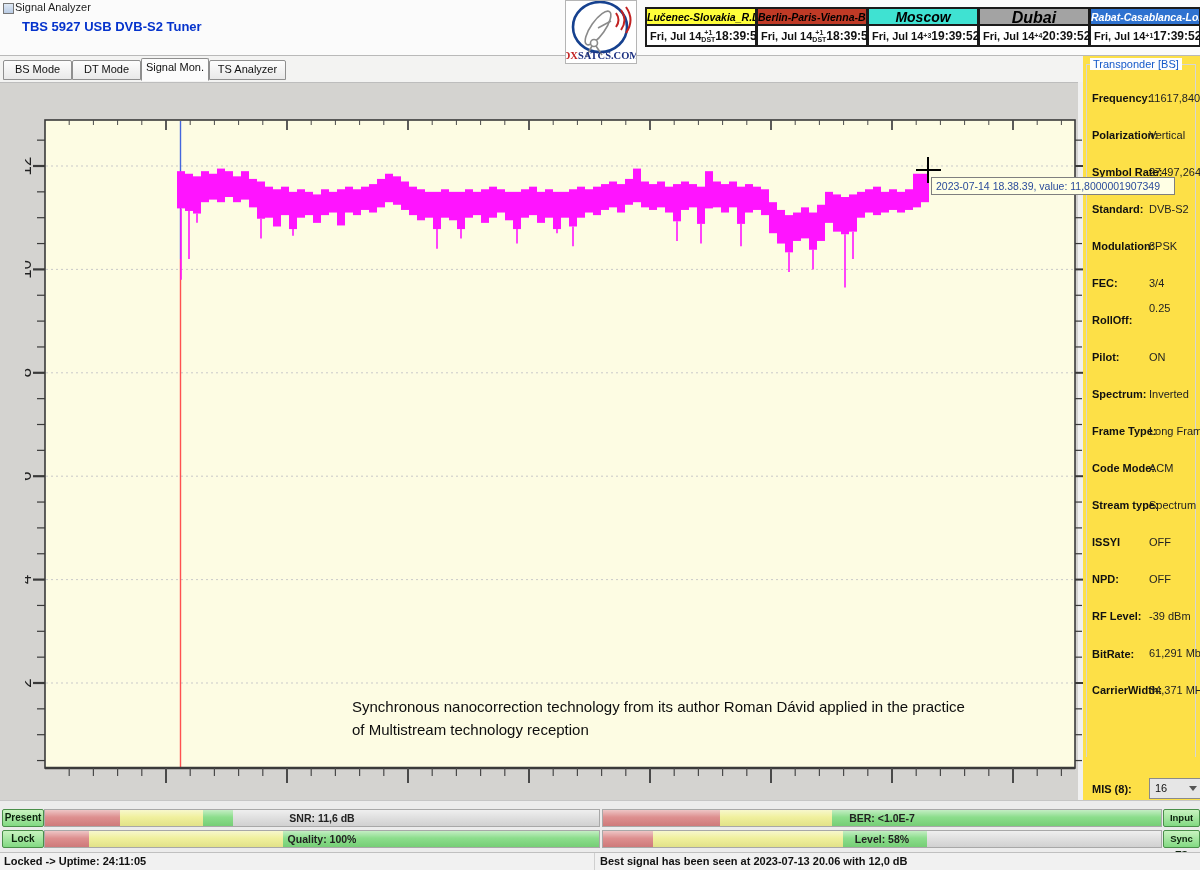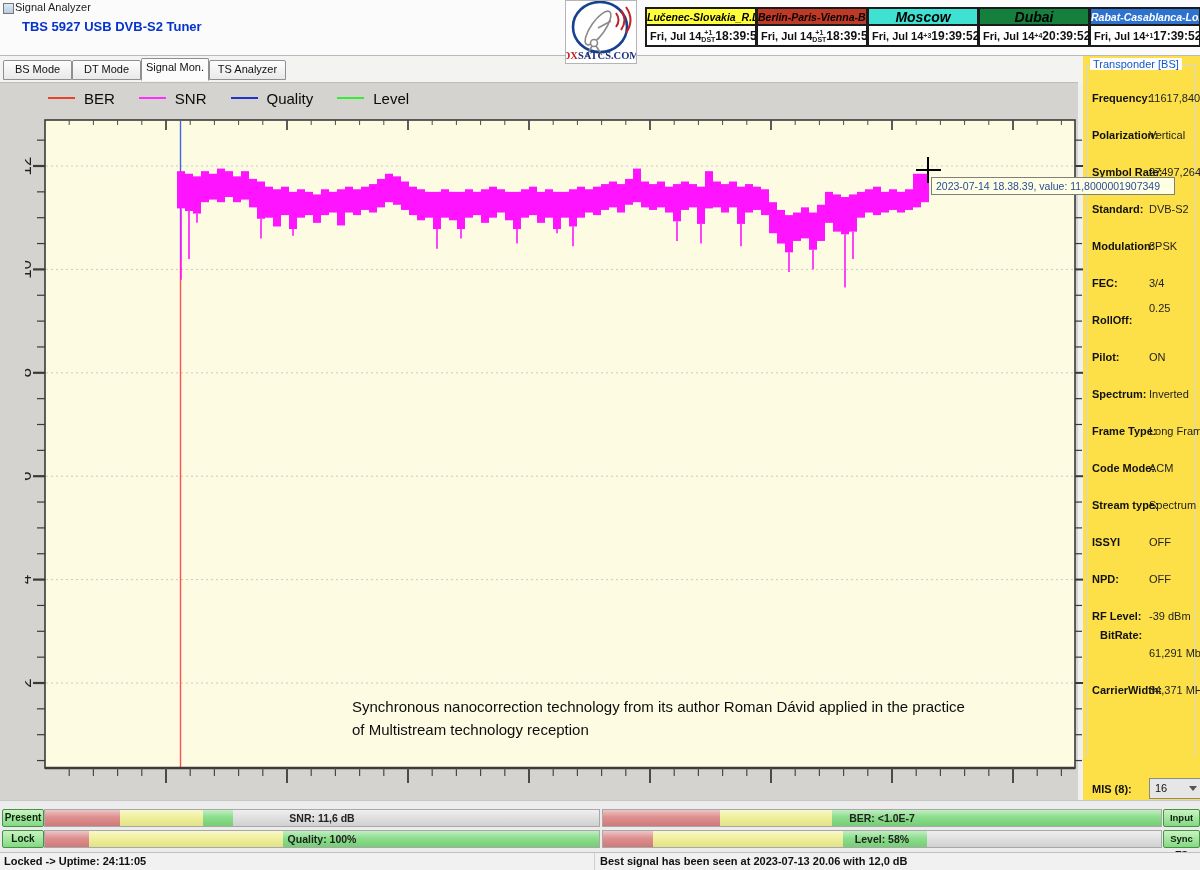--- a/index.html
+++ b/index.html
@@ -116,21 +116,21 @@
       </div>
       <div class="clock">
         <div class="clock-name" style="background:#3fe2d2;color:#000000;font-size:14px">Moscow</div>
         <div class="clock-time">
           <span class="clock-date">Fri, Jul 14</span>
           <span class="clock-off">+3</span>
           <span class="clock-hms">19:39:52</span>
         </div>
       </div>
       <div class="clock">
-        <div class="clock-name" style="background:#15803d;color:#000000;font-size:14px">Dubai</div>
+        <div class="clock-name" style="background:#a3a3a3;color:#000000;font-size:16px">Dubai</div>
         <div class="clock-time">
           <span class="clock-date">Fri, Jul 14</span>
           <span class="clock-off">+4</span>
           <span class="clock-hms">20:39:52</span>
         </div>
       </div>
       <div class="clock">
         <div class="clock-name" style="background:#2e72d0;color:#ffffff;font-size:10.5px">Rabat-Casablanca-London</div>
         <div class="clock-time">
           <span class="clock-date">Fri, Jul 14</span>
@@ -141,38 +141,20 @@
     </div>
 
   <div id="tabs">
       <div class="tab" style="left: 3px; width: 67px;">BS Mode</div>
       <div class="tab" style="left: 72px; width: 67px;">DT Mode</div>
       <div class="tab active" style="left: 141px; width: 66px;">Signal Mon.</div>
       <div class="tab" style="left: 209px; width: 75px;">TS Analyzer (OK)</div>
     </div>
 
   <div id="chart-bg"></div>
-  <div id="legend">
-      <div class="leg-item">
-        <span class="leg-line" style="background:#e8432a"></span>
-        <span class="leg-label">BER</span>
-      </div>
-      <div class="leg-item">
-        <span class="leg-line" style="background:#ff30ff"></span>
-        <span class="leg-label">SNR</span>
-      </div>
-      <div class="leg-item">
-        <span class="leg-line" style="background:#2233cc"></span>
-        <span class="leg-label">Quality</span>
-      </div>
-      <div class="leg-item">
-        <span class="leg-line" style="background:#33ee33"></span>
-        <span class="leg-label">Level</span>
-      </div>
-    </div>
   <div id="plot-wrap">
     <svg id="plot-svg" width="1062" height="676" viewBox="0 0 1062 676">
         <rect x="20" y="10" width="1030" height="648" fill="#fdfce3"></rect>
         <line x1="21" y1="573" x2="1049" y2="573" stroke="#c9c9c9" stroke-width="1" stroke-dasharray="2,3"></line>
         <line x1="21" y1="469.6" x2="1049" y2="469.6" stroke="#c9c9c9" stroke-width="1" stroke-dasharray="2,3"></line>
         <line x1="21" y1="366.20000000000005" x2="1049" y2="366.20000000000005" stroke="#c9c9c9" stroke-width="1" stroke-dasharray="2,3"></line>
         <line x1="21" y1="262.8" x2="1049" y2="262.8" stroke="#c9c9c9" stroke-width="1" stroke-dasharray="2,3"></line>
         <line x1="21" y1="159.4" x2="1049" y2="159.4" stroke="#c9c9c9" stroke-width="1" stroke-dasharray="2,3"></line>
         <line x1="21" y1="56" x2="1049" y2="56" stroke="#c9c9c9" stroke-width="1" stroke-dasharray="2,3"></line>
         <line x1="155.5" y1="11" x2="155.5" y2="149.06000000000006" stroke="#4466dd" stroke-width="1.4"></line>
@@ -467,21 +449,21 @@
         <span class="tp-label" style="top: 406px;">Code Mode:</span>
         <span class="tp-value" style="top: 406px;">ACM</span>
         <span class="tp-label" style="top: 443px;">Stream type:</span>
         <span class="tp-value" style="top: 443px;">Spectrum</span>
         <span class="tp-label" style="top: 480px;">ISSYI</span>
         <span class="tp-value" style="top: 480px;">OFF</span>
         <span class="tp-label" style="top: 517px;">NPD:</span>
         <span class="tp-value" style="top: 517px;">OFF</span>
         <span class="tp-label" style="top: 554px;">RF Level:</span>
         <span class="tp-value" style="top: 554px;">-39 dBm</span>
-        <span class="tp-label" style="top: 573px; margin-left: 8px;">BitRate:</span>
+        <span class="tp-label" style="top: 592px;">BitRate:</span>
         <span class="tp-value" style="top: 591px;">61,291 Mbit/s</span>
         <span class="tp-label" style="top: 628px;">CarrierWidth:</span>
         <span class="tp-value" style="top: 628px;">34,371 MHz</span>
       </div>
     <span class="tp-label" style="top:727px;">MIS (8):</span>
     <div id="mis-select">
       <span>16</span>
       <span id="mis-chev"></span>
     </div>
     <div id="list-button">

